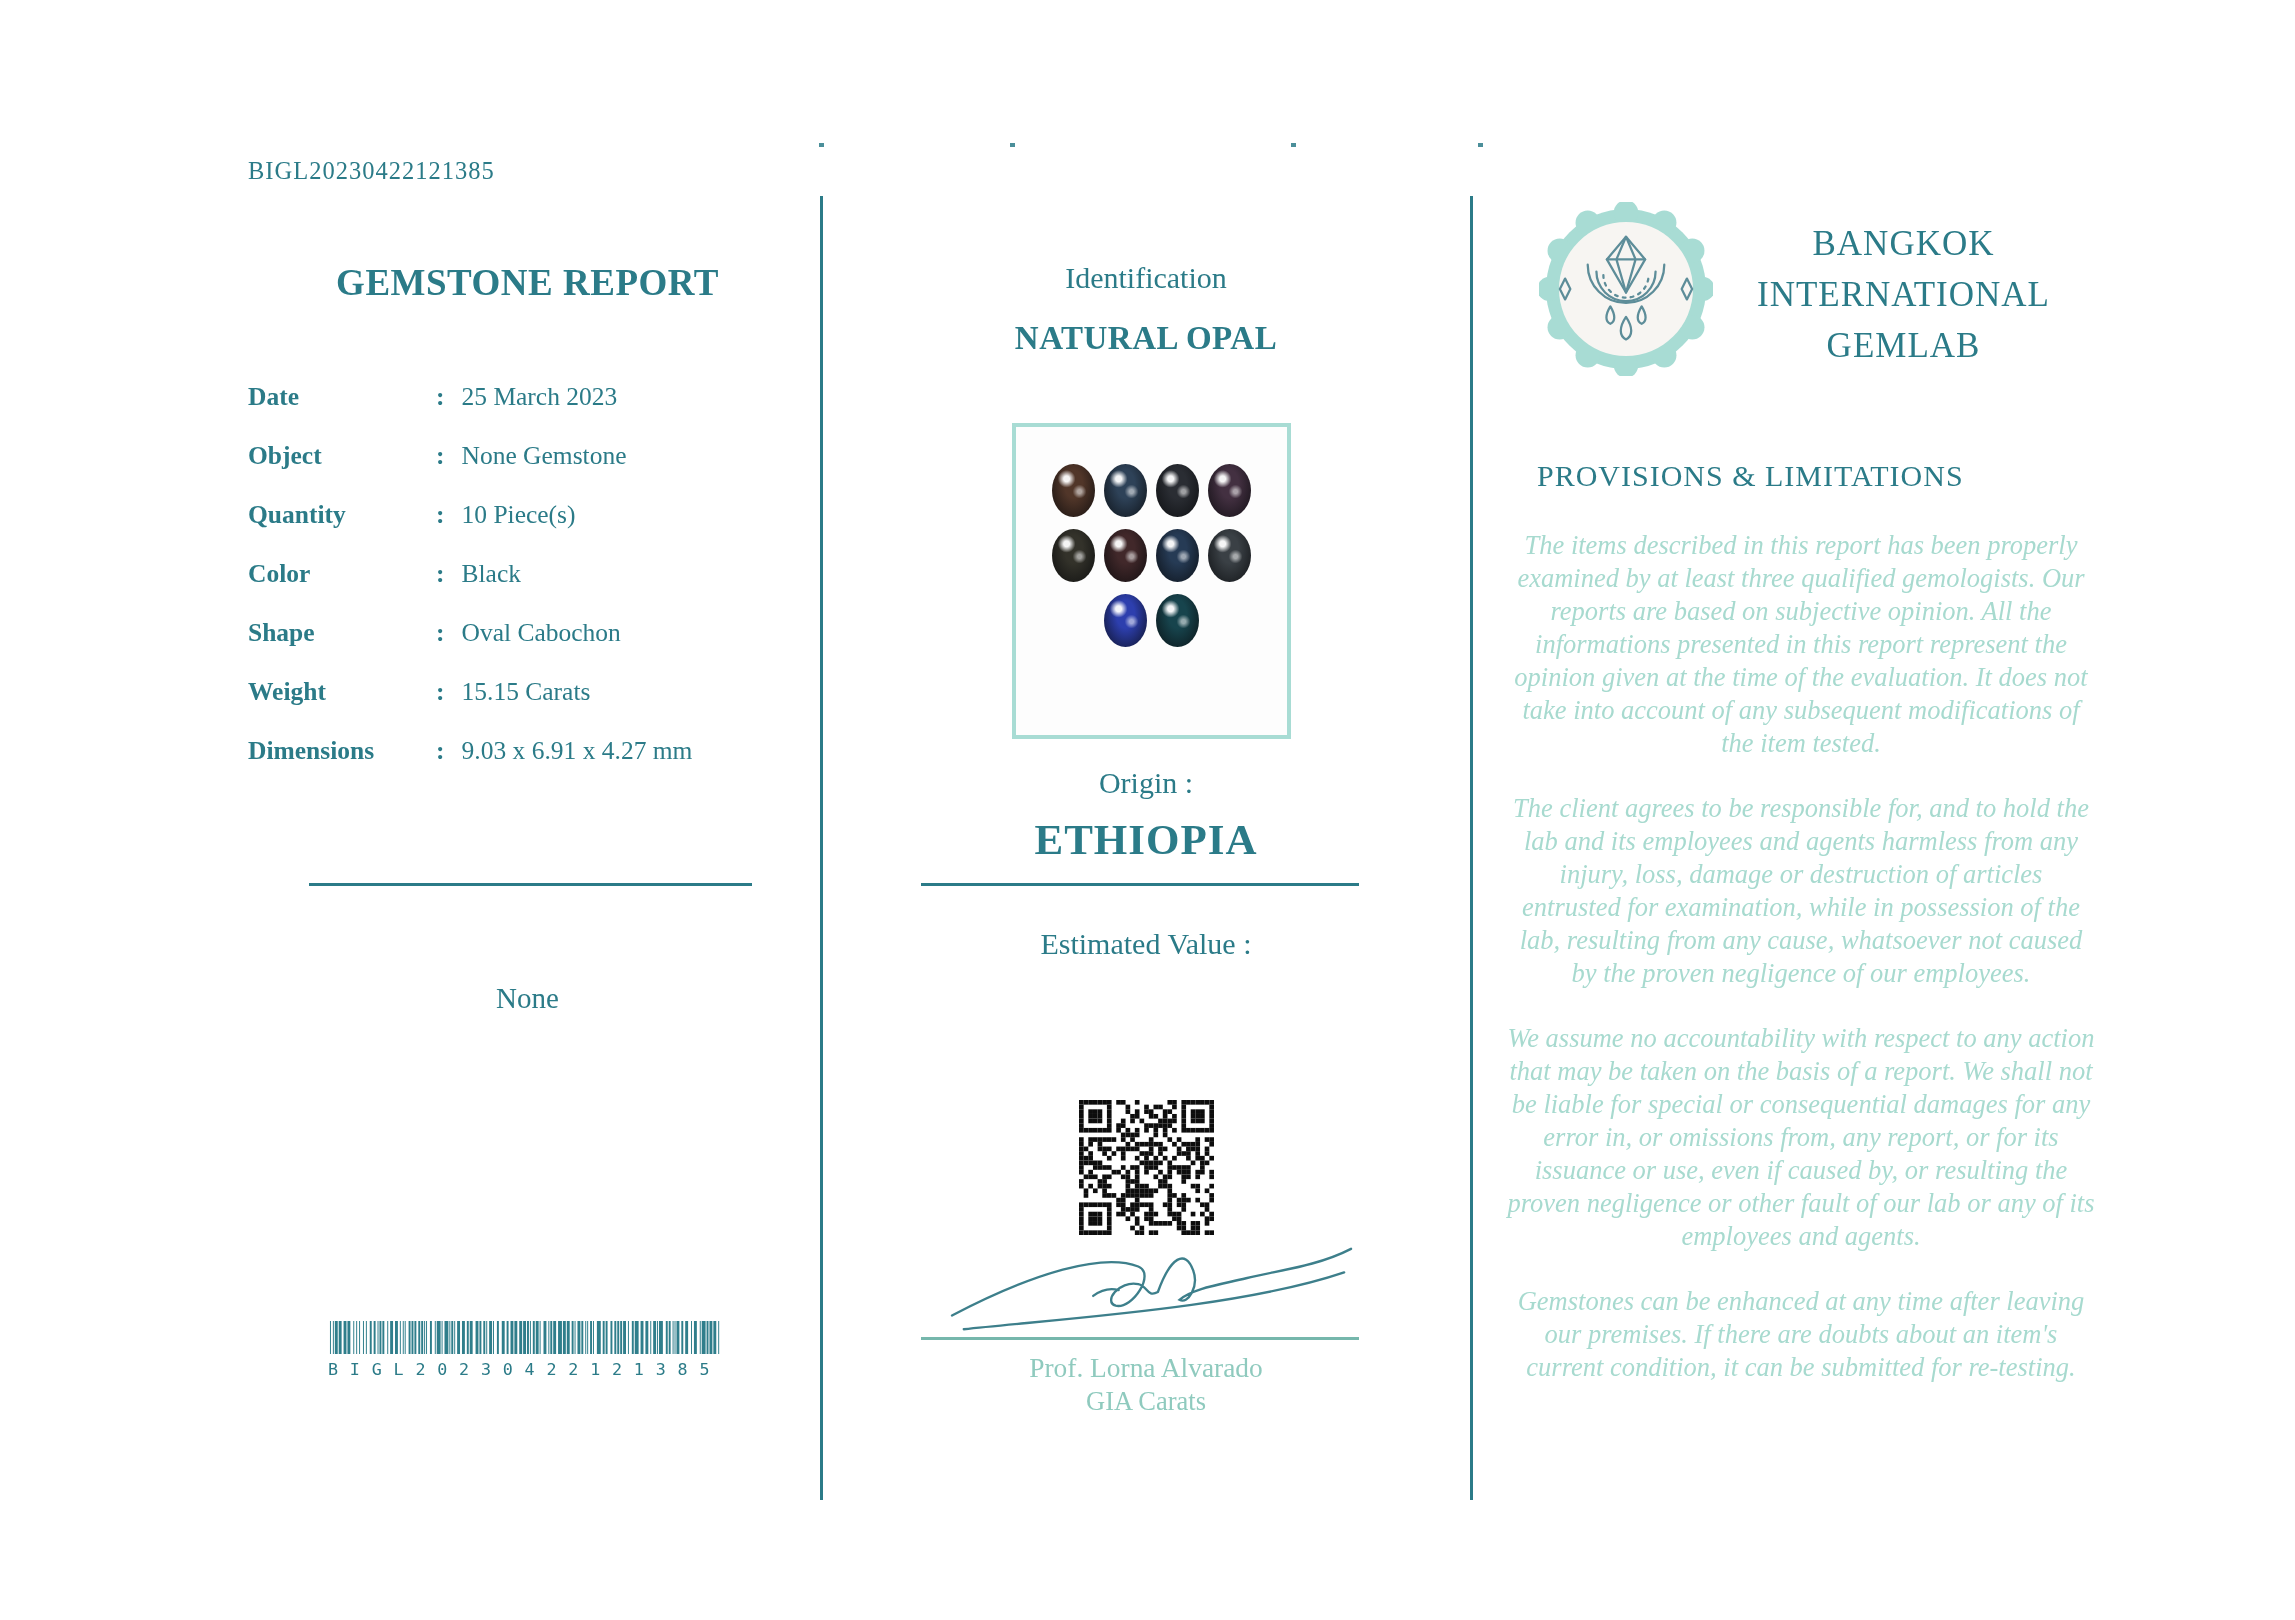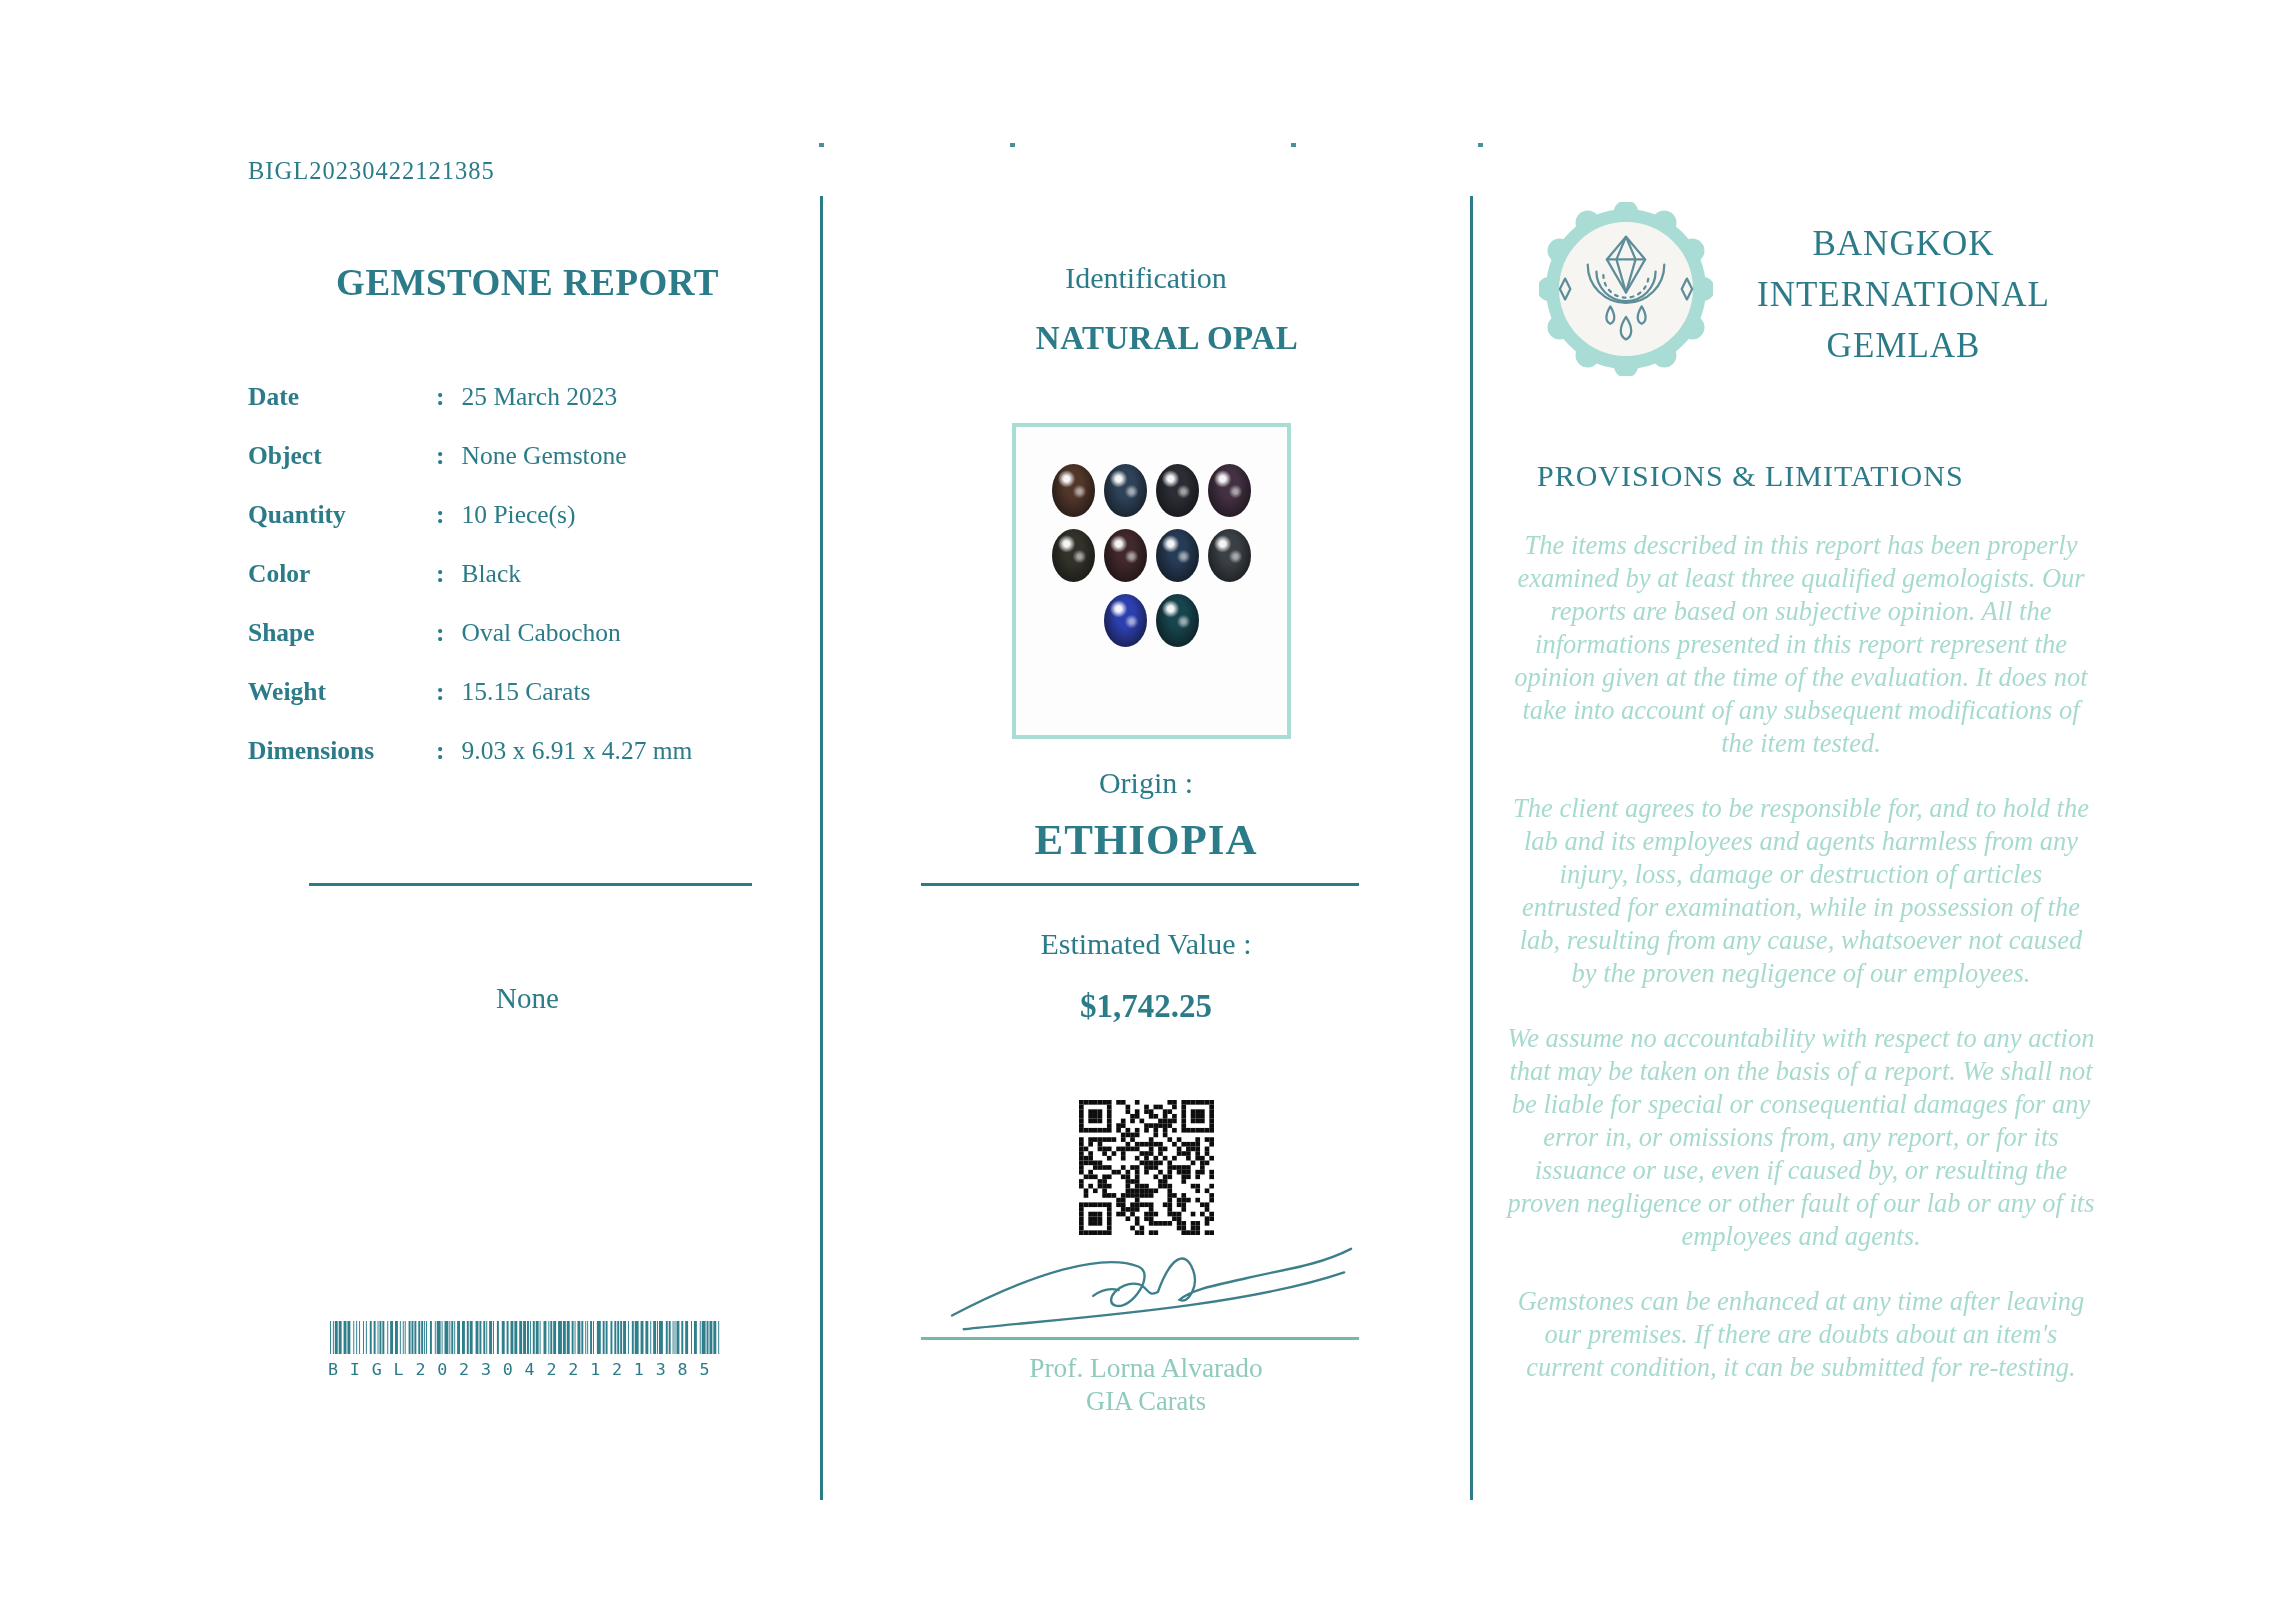--- a/index.html
+++ b/index.html
@@ -32,21 +32,21 @@
   .field-label,.field-colon{font-weight:bold;}
   .hrule{position:absolute;height:2.9px;background:var(--teal);}
   .comments-label{left:248px;top:925px;width:559px;font-size:30px;font-weight:bold;}
   .comments-value{left:248px;top:982px;width:559px;font-size:29px;}
   .barcode{left:328px;top:1321px;width:398px;}
   .barcode-text{font-family:"DejaVu Sans Mono", monospace;font-size:16.7px;letter-spacing:11.8px;white-space:nowrap;color:var(--teal);margin-top:1px;}
 
   
   .mid-block{left:821px;width:650px;}
   .ident-heading{top:261px;font-size:30px;}
-  .ident-value{top:320px;font-size:33px;font-weight:bold;letter-spacing:0.5px;padding-left:21px;}
+  .ident-value{top:320px;font-size:33px;font-weight:bold;letter-spacing:0.5px;}
   .photo-frame{left:1012px;top:423px;width:271px;height:271px;border:4.9px solid var(--mint-border);background:#fdfdfd;
     display:flex;flex-direction:column;align-items:center;justify-content:flex-start;padding-top:37px;box-sizing:content-box;}
   .stone-row{display:flex;gap:8.8px;margin-bottom:11.8px;justify-content:center;}
   .stone{width:43px;height:53px;border-radius:50%;}
   .origin-label{top:766px;font-size:30px;}
   .origin-value{top:815px;font-size:43px;font-weight:bold;letter-spacing:1px;}
   .est-label{top:927px;font-size:30px;}
   .est-value{top:988px;font-size:33px;font-weight:bold;}
   .qr-wrap{left:1079px;top:1100px;width:135px;height:135px;}
   .sig-wrap{left:946px;top:1241px;width:412px;height:100px;}
@@ -251,21 +251,20 @@
       <div class="stone" style="background: radial-gradient(circle at 34% 28%, rgba(255, 255, 255, 0.95) 0px, rgba(255, 255, 255, 0.95) 2.9px, rgba(255, 255, 255, 0) 8.8px), radial-gradient(circle at 64% 52%, rgba(255, 255, 255, 0.55) 0px, rgba(255, 255, 255, 0.55) 2px, rgba(255, 255, 255, 0) 6.9px), radial-gradient(at 50% 38%, rgb(23, 68, 77) 30%, rgb(7, 8, 10) 115%);"></div>
     </div>
   </div>
 
   <div class="abs mid-block center origin-label">Origin :</div>
   <div class="abs mid-block center origin-value">ETHIOPIA</div>
 
   <div class="hrule" style="left:921px;top:883px;width:438px;"></div>
 
   <div class="abs mid-block center est-label">Estimated Value :</div>
-  <div class="abs mid-block center est-value">$1,742.25</div>
 
   <div class="abs qr-wrap">
     <svg width="135" height="135" viewBox="0 0 138 138">
         <rect x="0.00" y="0.00" width="4.76" height="4.76" fill="#0d0d0d"></rect>
         <rect x="4.76" y="0.00" width="4.76" height="4.76" fill="#0d0d0d"></rect>
         <rect x="9.52" y="0.00" width="4.76" height="4.76" fill="#0d0d0d"></rect>
         <rect x="14.28" y="0.00" width="4.76" height="4.76" fill="#0d0d0d"></rect>
         <rect x="19.03" y="0.00" width="4.76" height="4.76" fill="#0d0d0d"></rect>
         <rect x="23.79" y="0.00" width="4.76" height="4.76" fill="#0d0d0d"></rect>
         <rect x="28.55" y="0.00" width="4.76" height="4.76" fill="#0d0d0d"></rect>

